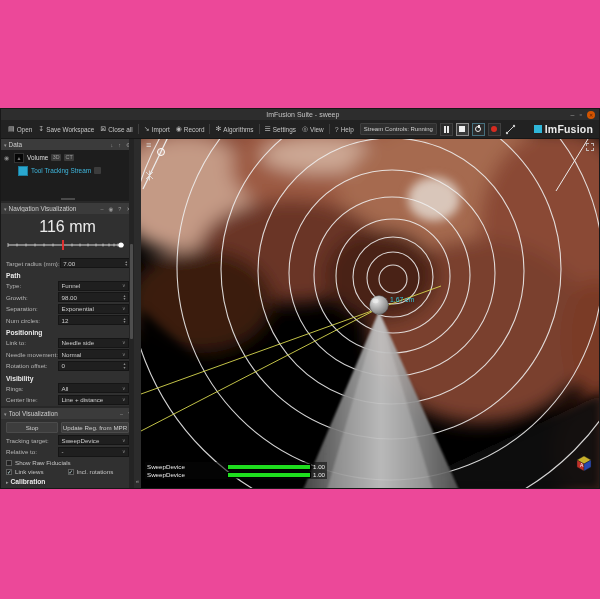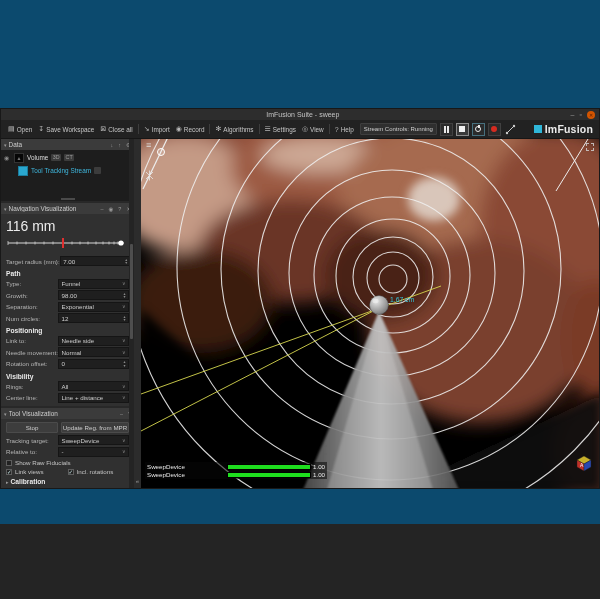--- a/index.html
+++ b/index.html
@@ -1,17 +1,17 @@
 <!DOCTYPE html>
 <html><head>
 <meta charset="utf-8">
 <style>
   * { margin:0; padding:0; box-sizing:border-box; }
   html,body { width:600px; height:599px; background:#242424; font-family:"Liberation Sans",sans-serif; overflow:hidden; }
-  .desktop { position:relative; width:600px; height:524px; background:#0c4a6e; }
+  .desktop { position:relative; width:600px; height:599px; background:#ec4899; }
   .app { position:absolute; left:0; top:108px; width:600px; height:381px; background:#232323; border:1px solid #181818; display:flex; flex-direction:column; }
 
   
   .titlebar { height:11px; background:#2d2d2d; display:flex; align-items:center; padding:0 4px; flex:0 0 auto; }
   .titlebar .title { flex:1; text-align:center; font-size:7px; color:#c3c3c3; }
   .wctrl { display:flex; align-items:center; gap:5px; }
   .wbtn-min,.wbtn-max { color:#9a9a9a; font-size:7px; line-height:7px; }
   .wbtn-close { width:8px; height:8px; border-radius:50%; background:#d45500; color:#5a1d00; font-size:5px; line-height:8px; text-align:center; }
 
   
@@ -50,21 +50,21 @@
   .thumb { width:10px; height:10px; background:#060606; border:1px solid #333; color:#777; font-size:5px; text-align:center; line-height:9px; }
   .thumb.cyan { background:#2aa7cf; border-color:#1b7d9d; }
   .badge { font-size:5.3px; color:#9c9c9c; background:#3c3c3c; border-radius:1px; padding:0 1.5px; line-height:7px; }
   .badge.sq { width:7px; height:7px; padding:0; }
   .stream-name { color:#3fb6dc; }
   .grip { position:absolute; left:50%; bottom:1px; width:14px; height:2px; margin-left:-7px; background:#4a4a4a; }
 
   
   .panel-nav { height:203px; }
   .pbody { flex:1; padding:2px 5px 3px 5px; overflow:hidden; }
-  .bigdist { font-size:14px; color:#ececec; text-align:left; margin:2px 0 1px; }
+  .bigdist { font-size:16px; color:#ececec; text-align:center; margin:2px 0 1px; }
   .frow { display:flex; align-items:center; height:10.5px; margin:1px 0; }
   .flabel { flex:1; font-size:6.2px; color:#b4b4b4; white-space:nowrap; }
   .ctrl { width:71px; height:10px; background:#1f1f1f; border:1px solid #151515; display:flex; align-items:center; font-size:6.2px; color:#cccccc; padding:0 2.5px; flex:0 0 auto; }
   .ctrl .chev { margin-left:auto; color:#8a8a8a; font-size:4.8px; }
   .spinbtns { margin-left:auto; display:flex; flex-direction:column; font-size:4px; line-height:3.6px; color:#8a8a8a; text-align:center; }
   .sect { font-size:6.7px; font-weight:bold; color:#e9e9e9; margin:3.5px 0 1.5px; }
   .widebtn { height:11px; background:#3d3d3d; border:1px solid #4b4b4b; color:#cccccc; font-size:6.2px; display:flex; align-items:center; justify-content:center; margin-top:3px; border-radius:1px; }
 
   
   .panel-tool { flex:1; }

